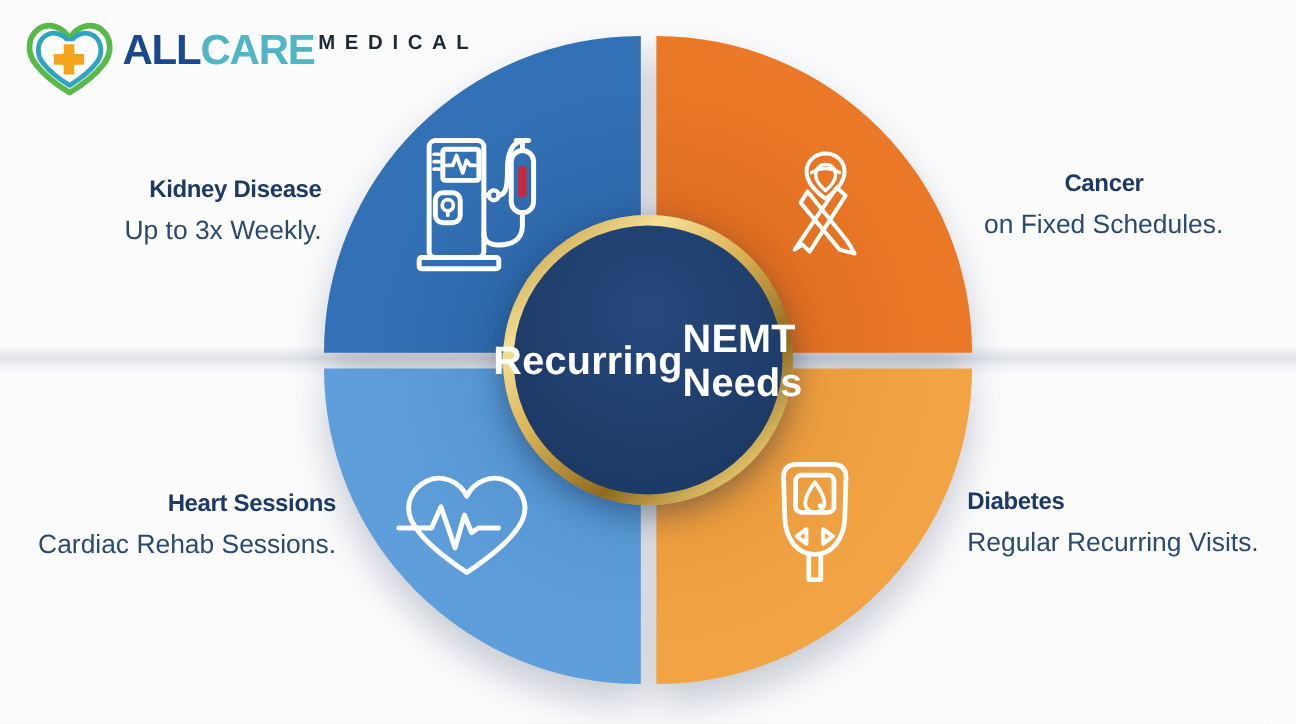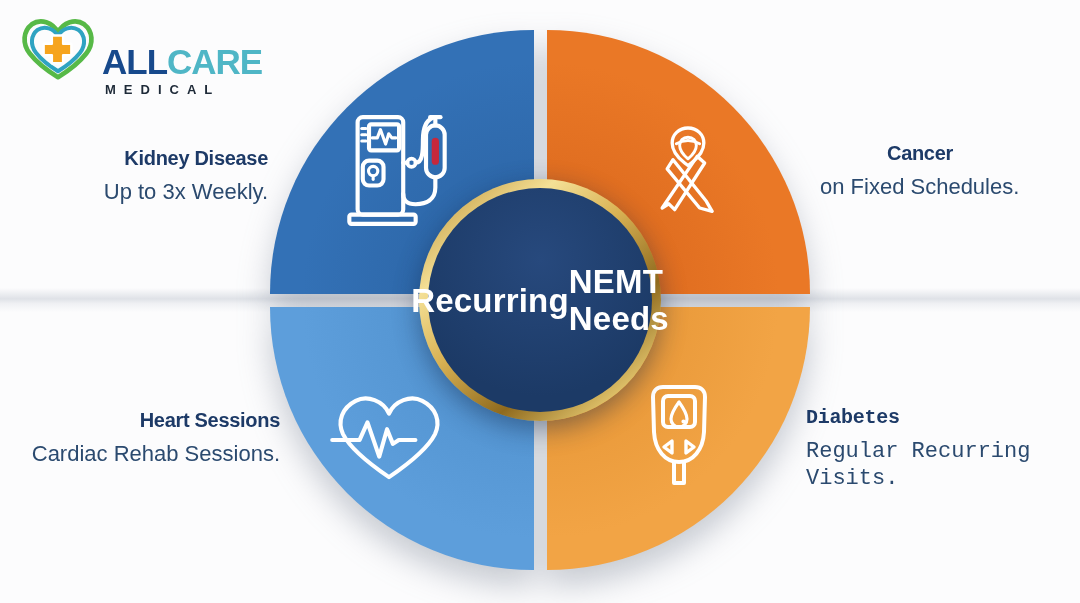--- a/index.html
+++ b/index.html
@@ -52,29 +52,29 @@
   .icon-glucose  { left:644px; top:384px; width:70px;  height:104px; }
 
   
   .label { position:absolute; z-index:5; }
   .q-title { font-weight:700; font-size:20px; line-height:34px; color:var(--headnavy); letter-spacing:-0.3px; }
   .q-sub   { font-weight:400; font-size:22px; line-height:27px; color:var(--subnavy); margin-top:3px; }
   .block-kidney   { top:141px; right:812px; text-align:right; }
   .block-cancer   { top:136px; left:820px; width:200px; }
   .block-cancer .q-title { text-align:center; }
   .block-heart    { top:403px; right:800px; text-align:right; }
-  .block-diabetes { top:401px; left:806px;font-family:Liberation Mono, monospace; }
+  .block-diabetes { top:401px; left:806px; }
 
   
   .logo { position:absolute; left:20px; top:16px; z-index:5; display:flex; align-items:flex-start; gap:6px; }
-  .logo-text { display:flex; flex-direction:column; padding-top:8px;margin-top:20px; }
+  .logo-text { display:flex; flex-direction:row; padding-top:8px; }
   .brand-line { font-weight:700; font-size:35px; line-height:36px; letter-spacing:-1px; }
   .brand-all  { color:var(--logoblue); }
   .brand-care { color:var(--logoteal); }
-  .brand-medical { font-weight:700; font-size:13px; letter-spacing:8px; color:#1e2a38; margin-top:2px; padding-left:3px; }
+  .brand-medical { font-weight:700; font-size:17px; letter-spacing:8px; color:#1e2a38; margin-top:2px; padding-left:3px; }
 </style>
 </head>
 <body>
 
 <div class="canvas" style="--navy: #1c3a66; --headnavy: #1d3a67; --subnavy: #2b4a6f; --logoblue: #17498c; --logoteal: #4fb6c6;">
 
   <div class="seam"></div>
 
   <div class="pie">
     <div class="quad q-tl" style="--qc: #3371b6; --qcd: #29609f;"></div>

